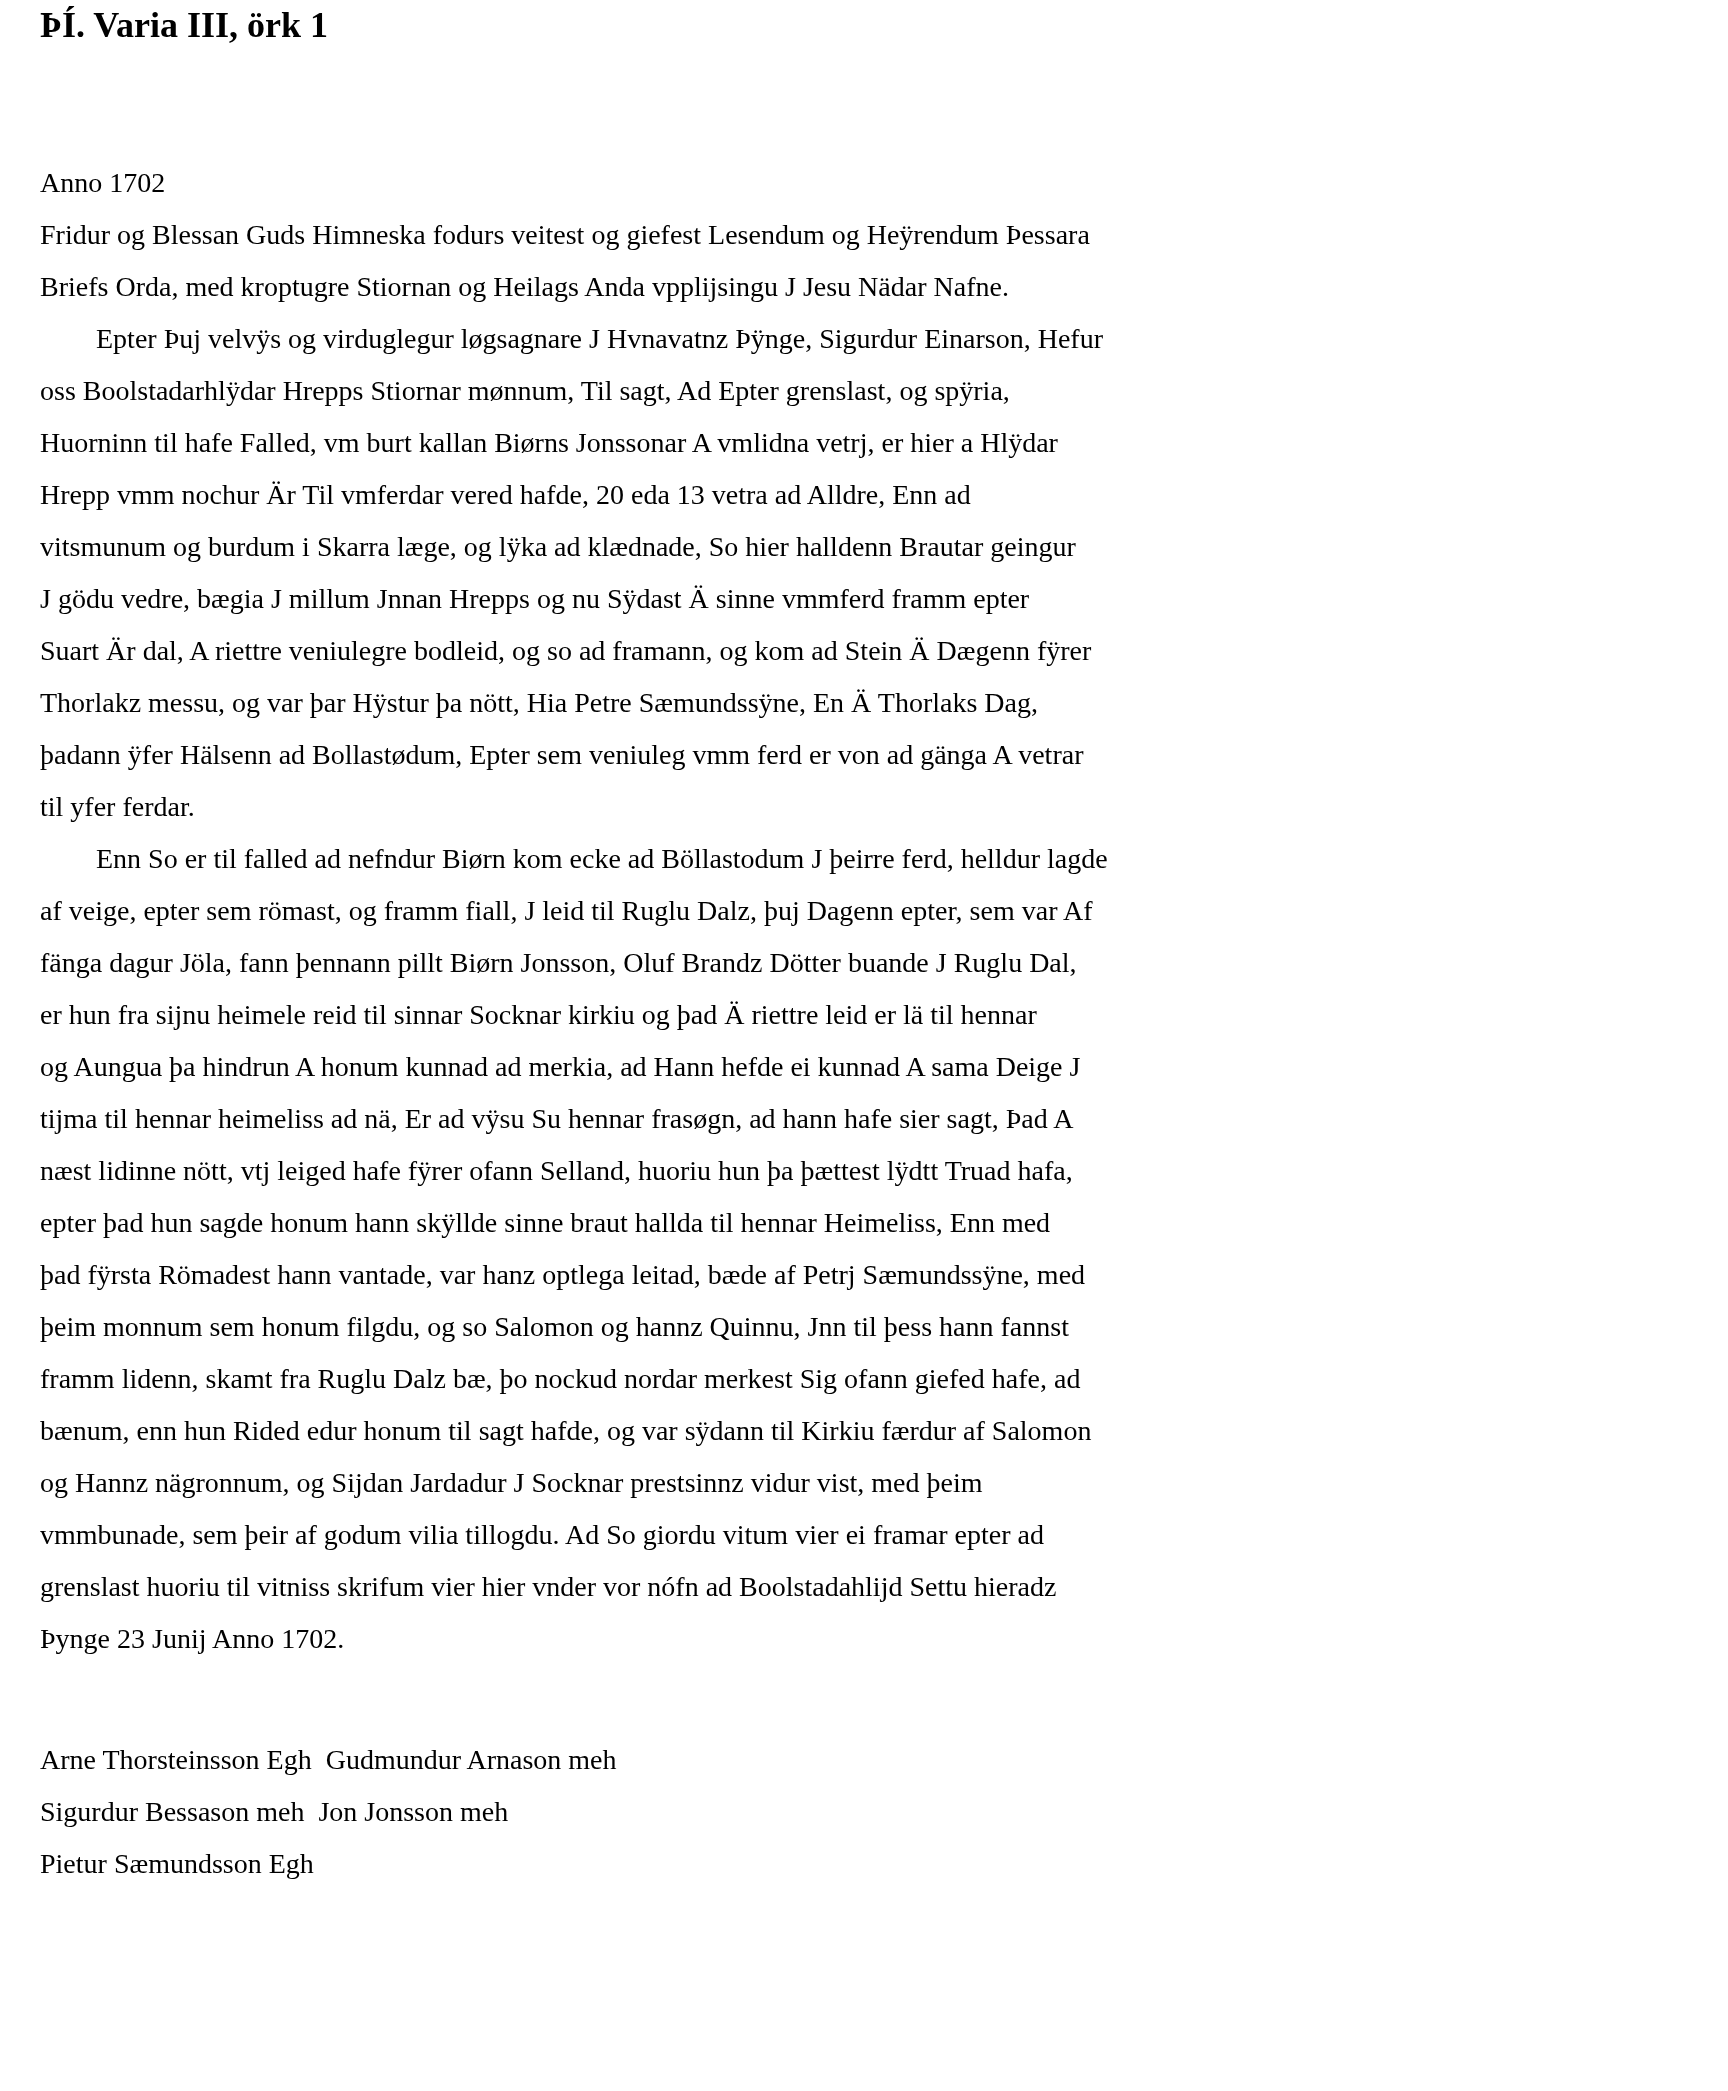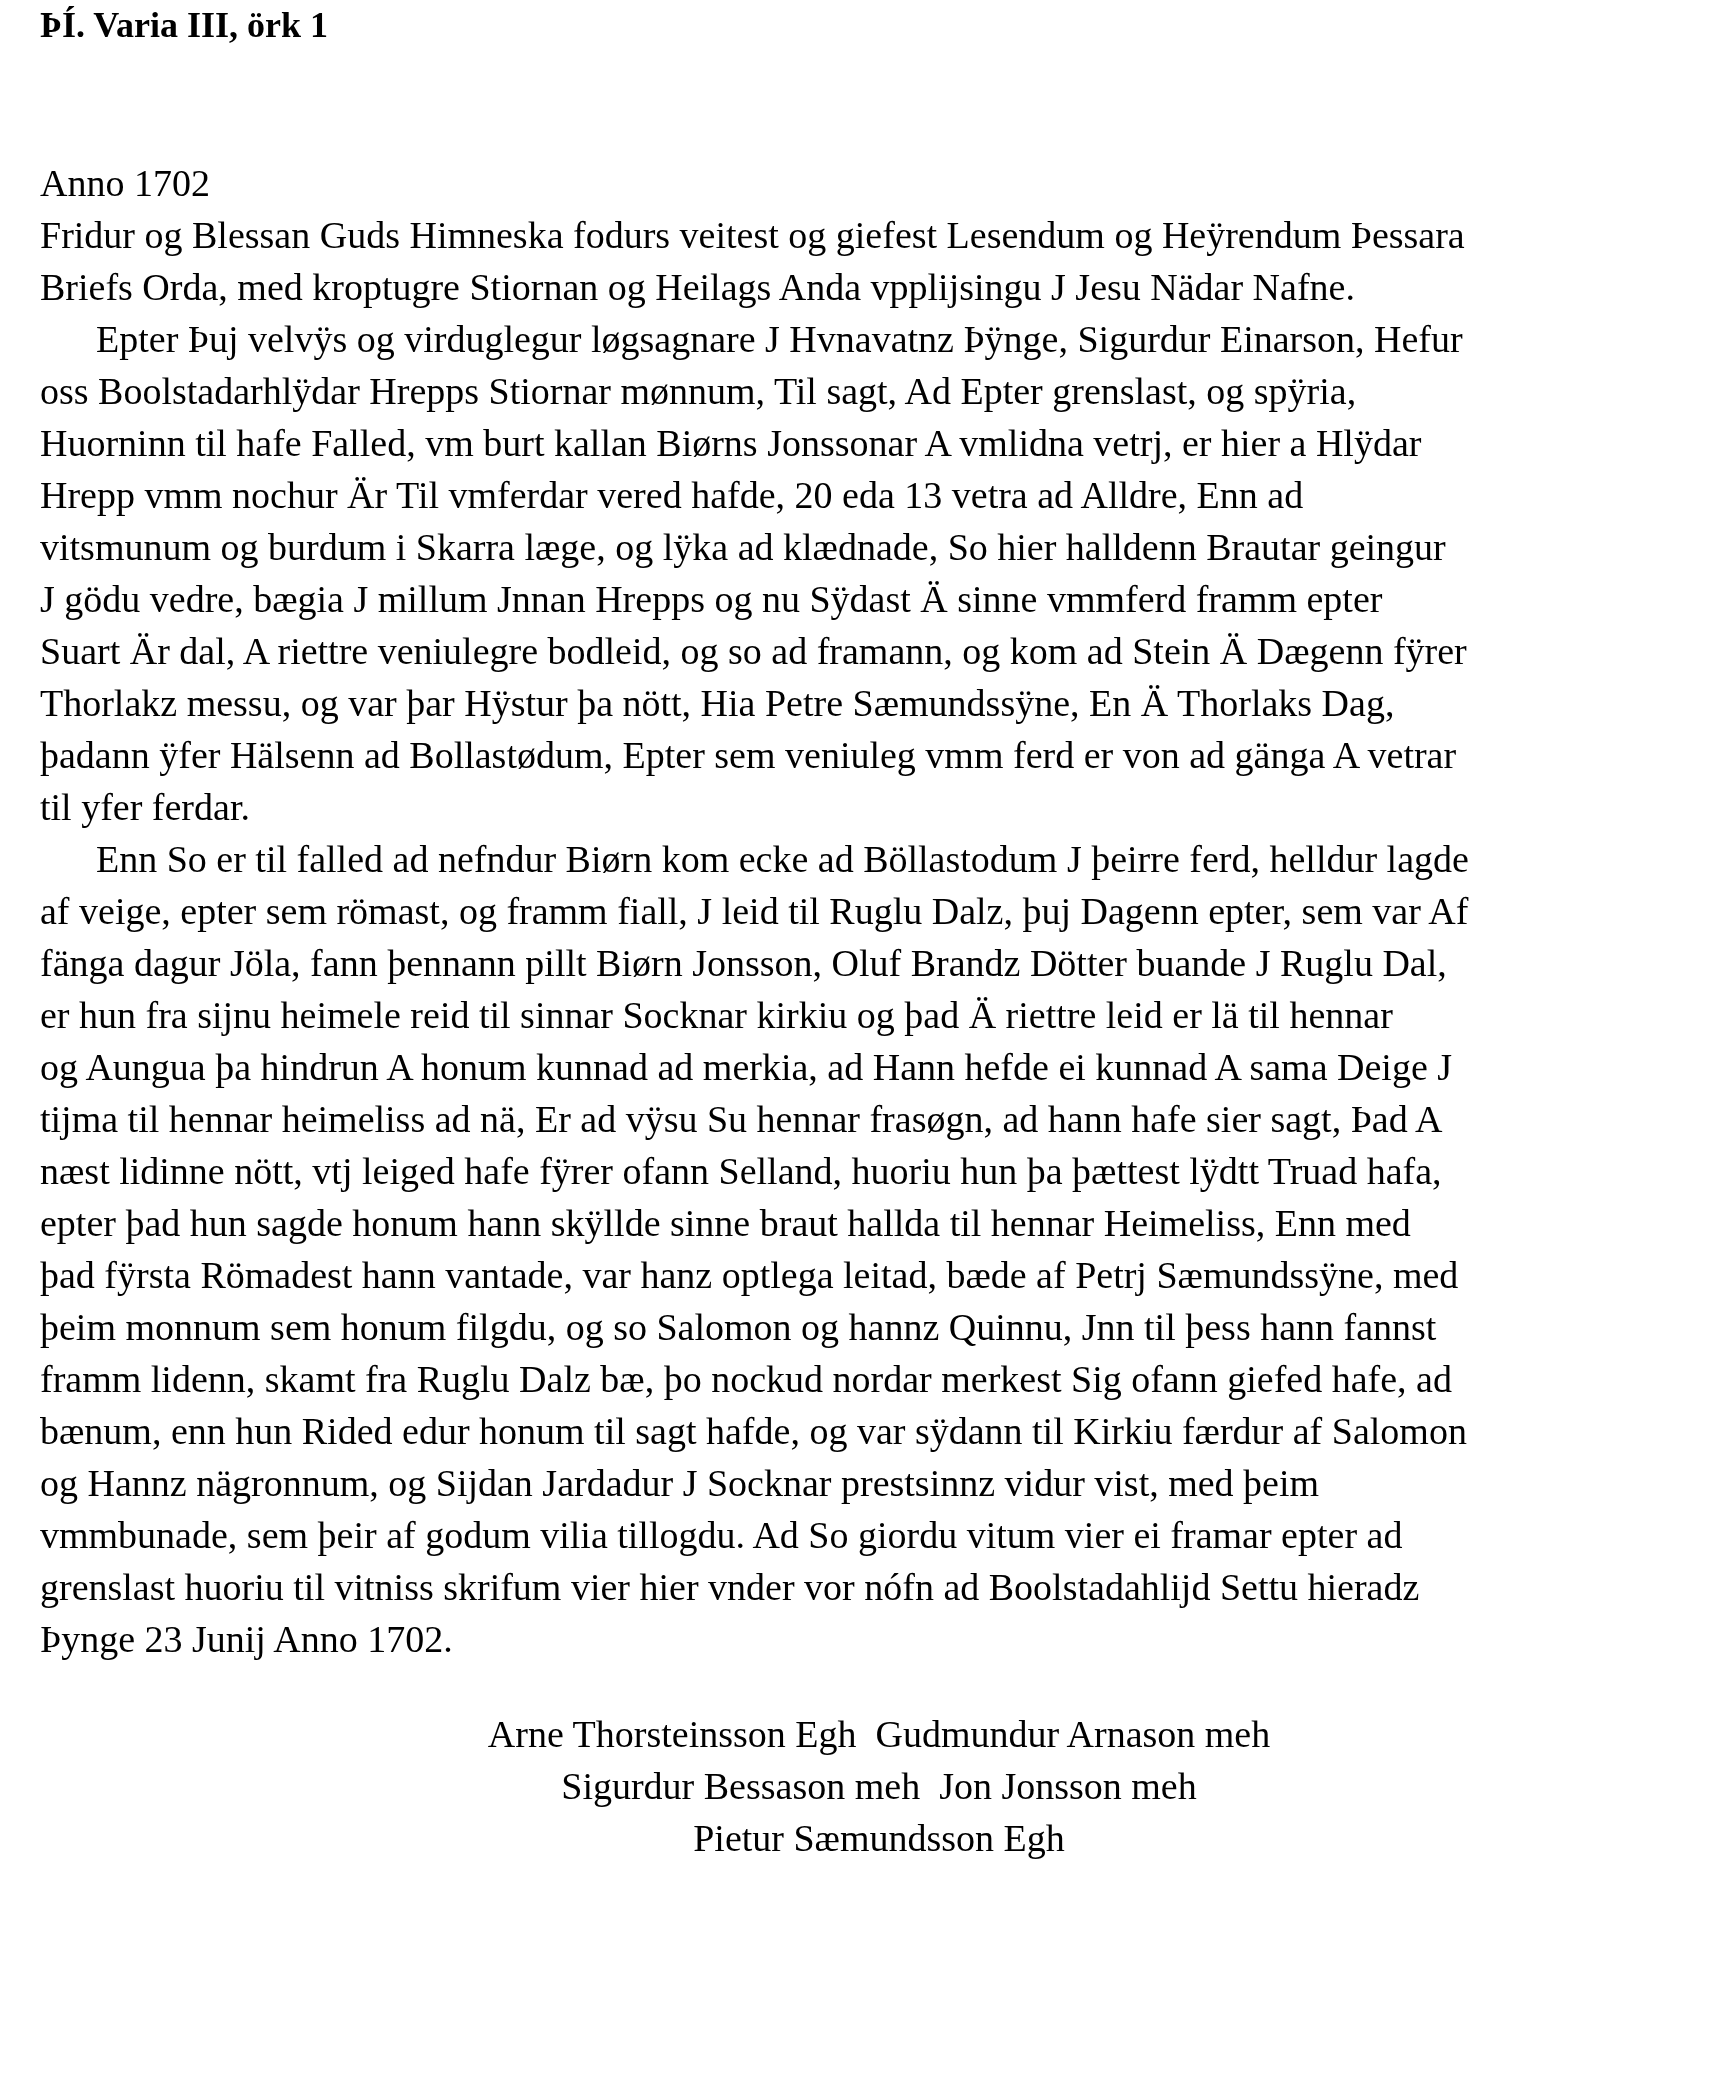--- a/index.html
+++ b/index.html
@@ -23,34 +23,33 @@
     font-size: 36px;
     font-weight: bold;
     line-height: 47px;
     white-space: pre;
   }
   .doc-body {
     position: absolute;
     left: 40px;
     top: 157px;
     width: 1678px;
-    font-size: 38px;
+    font-size: 28px;
     line-height: 52px;
   }
   .line {
     white-space: pre;
     height: 52px;
   }
   .line.indent {
     padding-left: 56px;
     font-family: Liberation Serif, serif;
   }
   .signature-block {
-    margin-top: 43px;
-    text-align: center;
+    margin-top: 69px;
   }
 </style>
 </head>
 <body>
 
 <div class="page">
   <div class="doc-title">ÞÍ. Varia III, örk 1</div>
 
   <div class="doc-body">
     <div class="line">Anno 1702</div>

